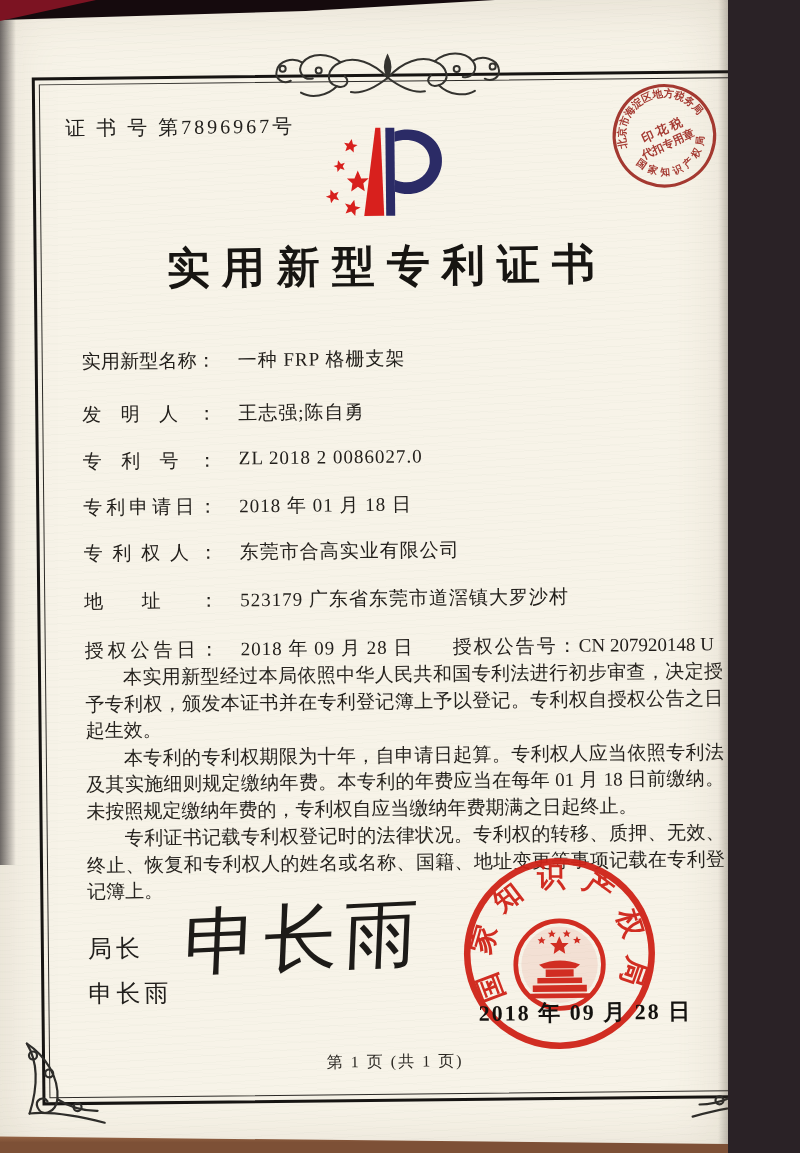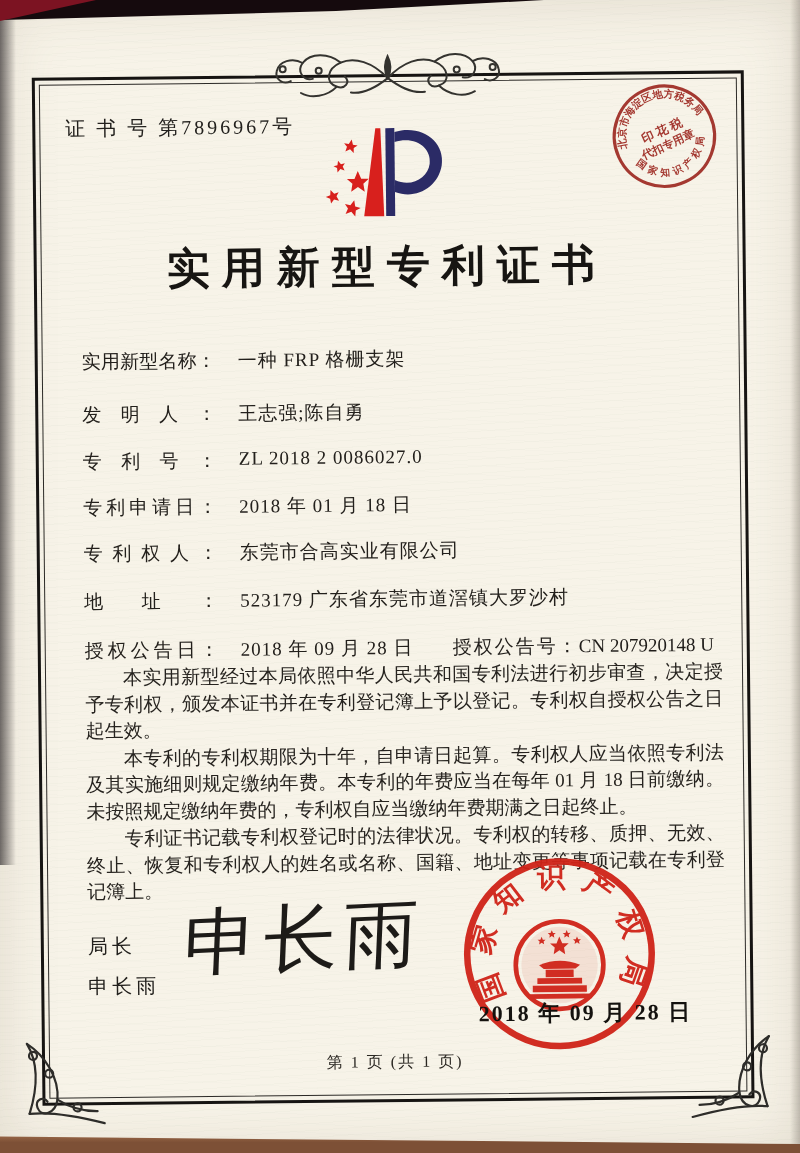--- a/index.html
+++ b/index.html
@@ -1,18 +1,18 @@
 <!DOCTYPE html>
 <html><head>
 <meta charset="utf-8">
 <style>
   html,body{margin:0;padding:0;}
   body{width:800px;height:1153px;overflow:hidden;background:#2a2226;
        font-family:"Liberation Serif","DejaVu Serif",serif;color:#201d1a;}
-  .photo{position:relative;width:800px;height:1153px;background:#eab308;overflow:hidden;}
+  .photo{position:relative;width:728px;height:1153px;background:#eab308;overflow:hidden;}
 
   
   .edge-top{position:absolute;left:0;top:0;width:100%;height:20px;background:#150a0d;
             clip-path:polygon(0 0,68% 0,42% 55%,0 100%);z-index:40;}
   .edge-top-red{position:absolute;left:0;top:0;width:120px;height:30px;background:#7c1322;
             clip-path:polygon(0 0,80% 0,0 70%);z-index:41;}
   .edge-bottom{position:absolute;left:0;bottom:0;width:100%;height:30px;z-index:40;
             background:linear-gradient(to top,#7d5036 35%,#a5714f 70%,rgba(165,113,79,0));
             clip-path:polygon(0 45%,100% 70%,100% 100%,0 100%);}
   .edge-left{position:absolute;left:0;top:0;width:16px;height:75%;z-index:39;
@@ -54,21 +54,21 @@
   .fvalue{margin-left:22px;letter-spacing:1px;}
   .f1{top:346px;} .f2{top:399px;} .f3{top:446px;} .f4{top:492px;}
   .f5{top:538px;} .f6{top:586px;} .f7{top:635px;}
   .field-right{position:absolute;left:452px;top:635px;font-size:19px;white-space:nowrap;}
   .field-right .rlabel{letter-spacing:2px;}
 
   .body-text{position:absolute;left:84px;top:662px;width:638px;font-size:19px;
              line-height:26.5px;text-align:justify;color:#26231f;}
   .body-text p{margin:0 0 1px 0;text-indent:38px;}
 
-  .bureau{position:absolute;left:84px;top:930px;font-size:20px;letter-spacing:4px;color:#22201d;}
+  .bureau{position:absolute;left:84px;top:930px;font-size:24px;letter-spacing:4px;color:#22201d;}
   .bureau div{margin-bottom:13px;}
   .signature{position:absolute;left:180px;top:888px;width:280px;font-size:74px;
              letter-spacing:6px;color:#1d1b18;transform:rotate(-2deg) skewX(-5deg);
              font-weight:500;white-space:nowrap;}
 
   .big-seal{position:absolute;left:453px;top:853px;width:205px;height:205px;opacity:.95;}
   .seal-date{position:absolute;left:474px;top:1000px;font-size:22px;font-weight:bold;
              letter-spacing:2px;color:#14120f;white-space:nowrap;z-index:6;}
 
   .footer{position:absolute;left:37px;top:1052px;width:706px;text-align:center;

